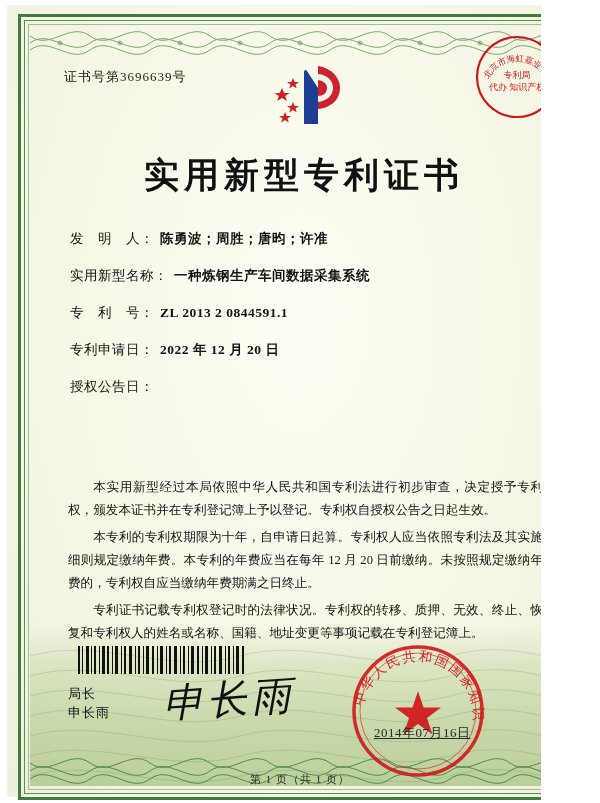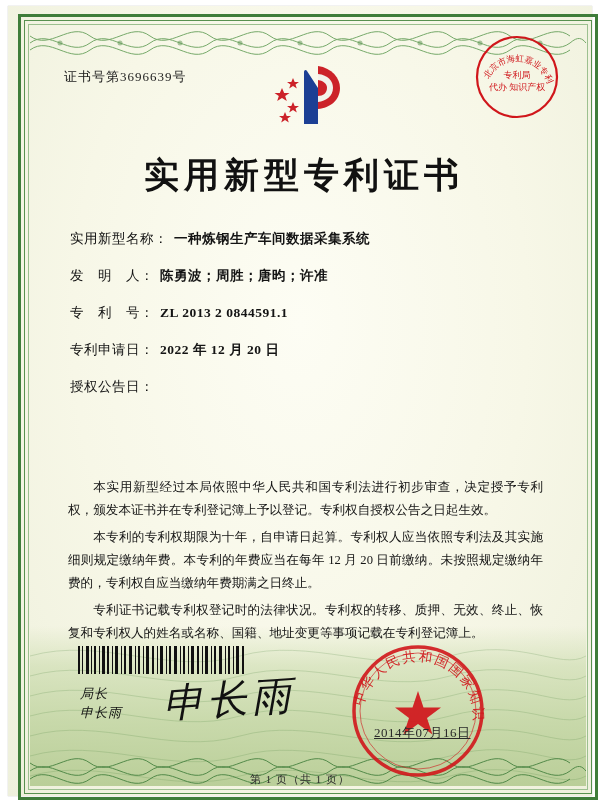--- a/index.html
+++ b/index.html
@@ -5,21 +5,21 @@
   html, body {
     margin: 0;
     padding: 0;
     background: #ffffff;
   }
   body {
     font-family: "Liberation Serif", serif;
   }
   .page {
     position: relative;
-    width: 600px;
+    width: 541px;
     height: 803px;
     overflow: hidden;
     background: #ffffff;
   }
   
   .paper {
     position: absolute;
     left: 8px;
     top: 6px;
     width: 584px;
@@ -152,27 +152,26 @@
     left: 70px;
     top: 640px;
     width: 170px;
     height: 28px;
   }
   .barcode svg { display: block; }
 
   
   .sig-label {
     position: absolute;
-    left: 72px;
+    left: 60px;
     top: 678px;
     font-size: 13px;
     line-height: 19px;
     color: #111;
     letter-spacing: 1px;
-    font-style: italic;
   }
   .signature {
     position: absolute;
     left: 155px;
     top: 666px;
     font-size: 40px;
     color: #111;
     font-family: "DejaVu Serif", serif;
     transform: rotate(-4deg);
     letter-spacing: 4px;
@@ -298,26 +297,26 @@
         </text>
         <text x="43" y="44" text-anchor="middle" font-size="9" fill="#d0161b" font-family="'Liberation Serif', serif">专利局</text>
         <text x="43" y="56" text-anchor="middle" font-size="9" fill="#d0161b" font-family="'Liberation Serif', serif">代办 知识产权</text>
       </svg>
     </div>
 
     <div class="title">实用新型专利证书</div>
 
     <div class="fields">
       <div class="field">
+        <span class="lbl">发　明　人：</span>
+        <span class="val">陈勇波；周胜；唐昀；许准</span>
+      </div>
+      <div class="field">
         <span class="lbl">实用新型名称：</span>
         <span class="val">一种炼钢生产车间数据采集系统</span>
-      </div>
-      <div class="field">
-        <span class="lbl">发　明　人：</span>
-        <span class="val">陈勇波；周胜；唐昀；许准</span>
       </div>
       <div class="field">
         <span class="lbl">专　利　号：</span>
         <span class="val">ZL 2013 2 0844591.1</span>
       </div>
       <div class="field">
         <span class="lbl">专利申请日：</span>
         <span class="val">2022 年 12 月 20 日</span>
       </div>
       <div class="field">

